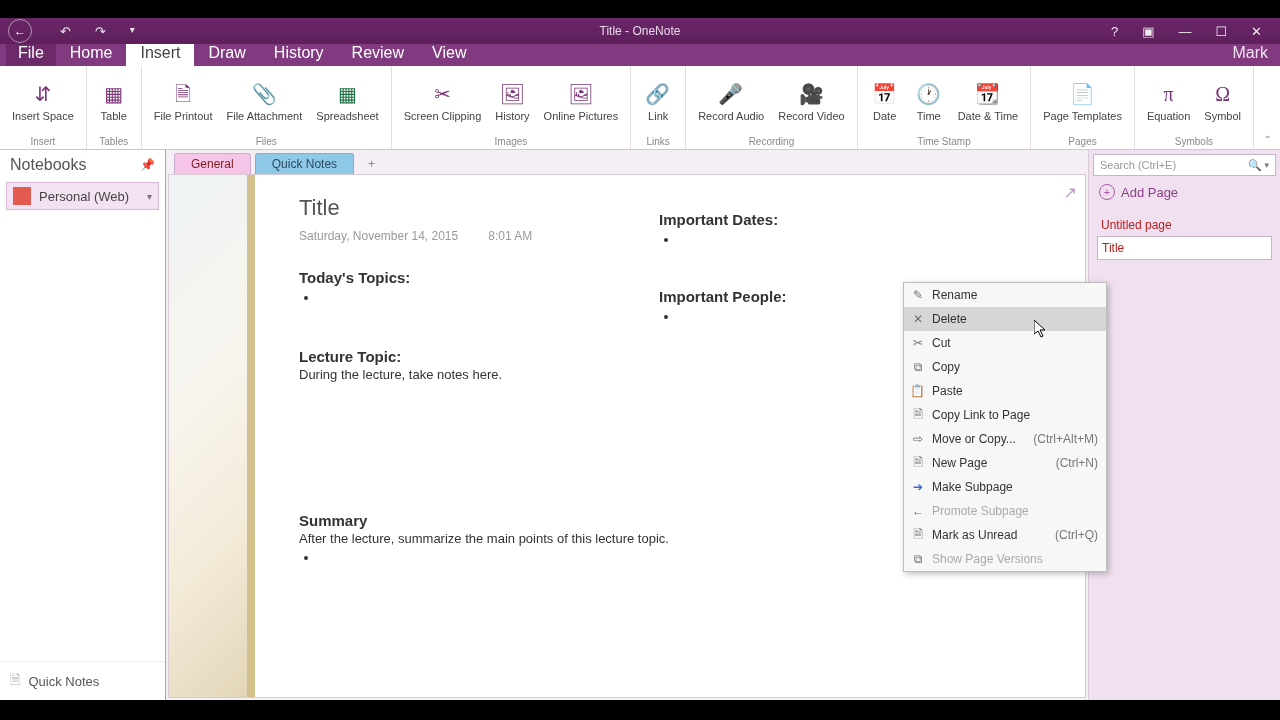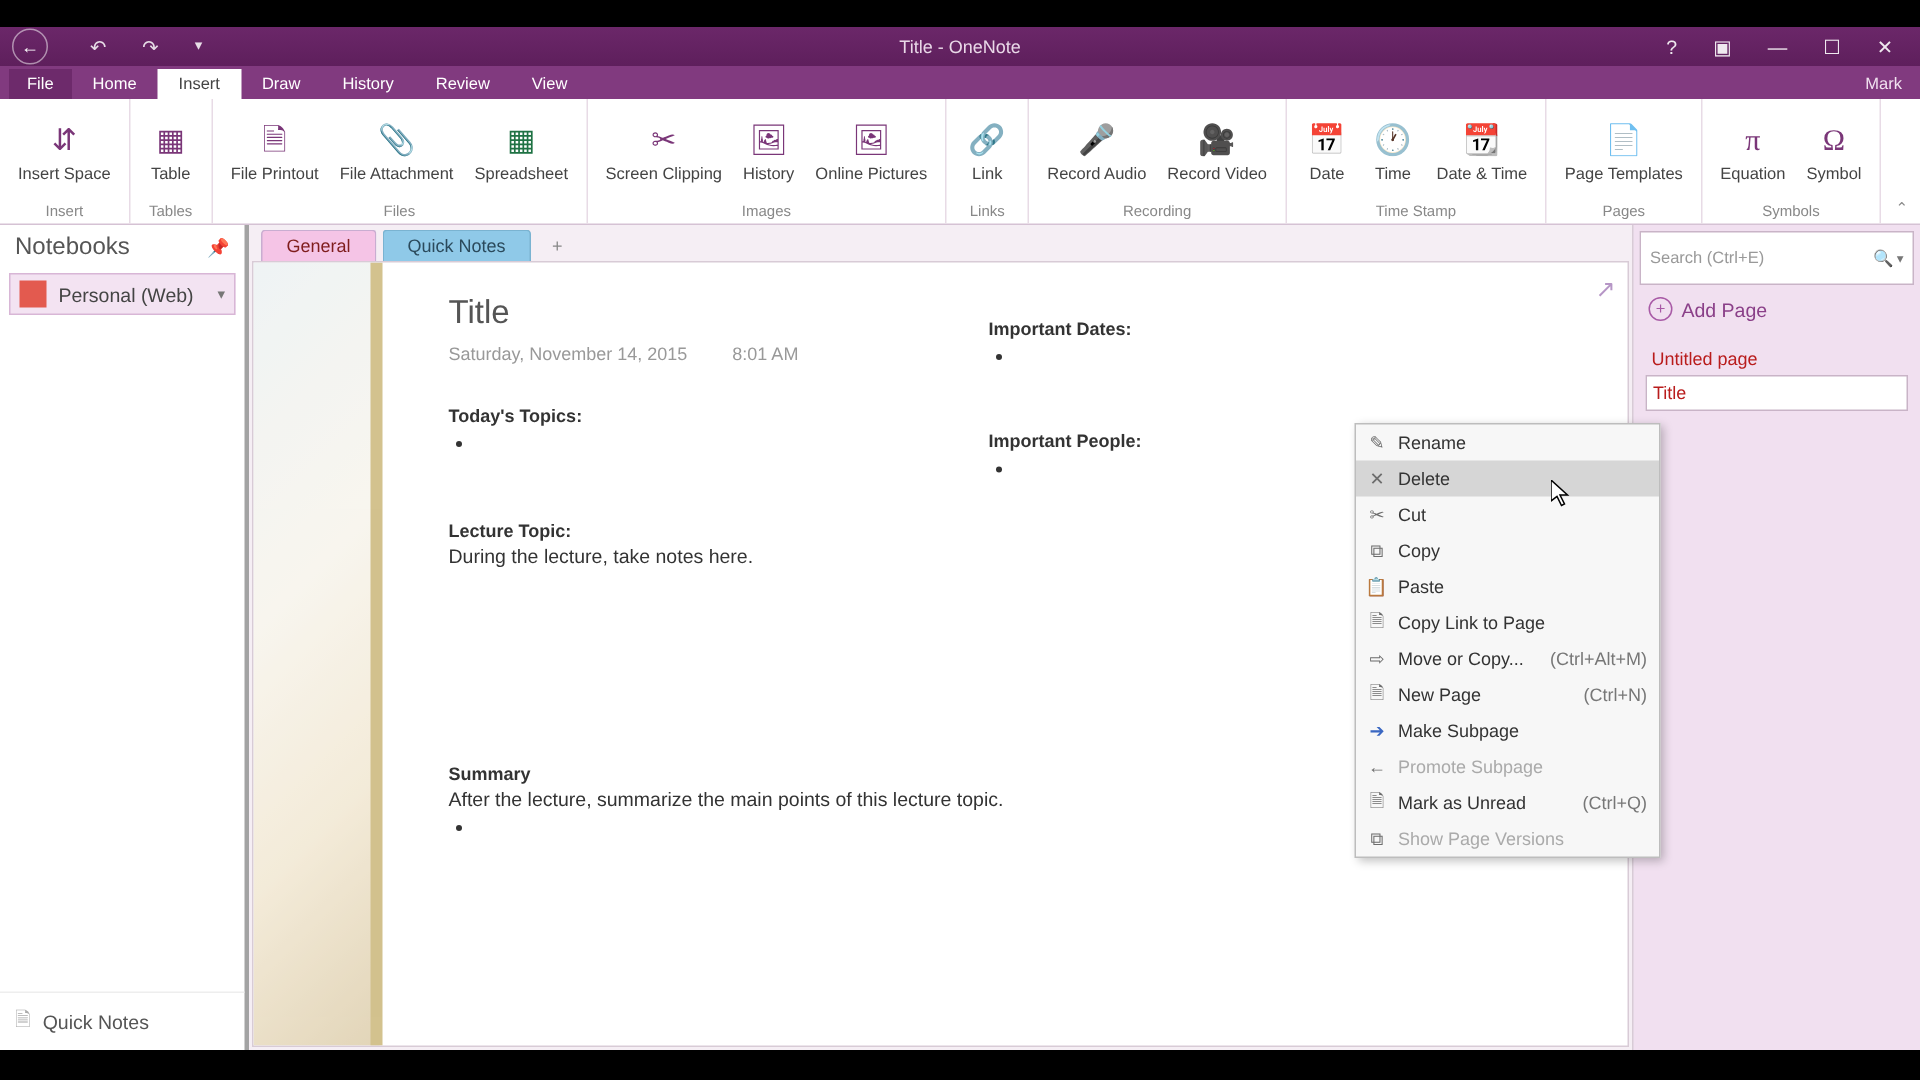--- a/index.html
+++ b/index.html
@@ -9,40 +9,40 @@
 
 .titlebar { height:26px; background:linear-gradient(to bottom,#6b2769,#5e1f5c); display:flex; align-items:center; color:#fff; font-size:12px; position:relative; }
 .titlebar .back { width:24px; height:24px; margin-left:8px; border:1px solid rgba(255,255,255,0.5); border-radius:50%; display:flex; align-items:center; justify-content:center; font-size:12px; }
 .titlebar .qat { margin-left:28px; display:flex; gap:24px; }
 .titlebar .qat span { opacity:.85; font-size:13px; }
 .titlebar .title { position:absolute; left:50%; transform:translateX(-50%); color:#e9d8e8; }
 .titlebar .winbtns { margin-left:auto; display:flex; gap:24px; padding-right:18px; }
 .titlebar .winbtns span { font-size:13px; opacity:.9; }
 
 
-.rtabs { height:22px; background:#813a7f; display:flex; align-items:flex-end; padding-left:6px; color:#fff; font-size:11px; }
+.rtabs { height:22px; background:#813a7f; display:flex; align-items:flex-end; padding-left:6px; color:#fff; font-size:16px; }
 .rtabs .file { background:#6d2a6b; padding:4px 12px; }
 .rtabs .tab { padding:4px 14px; cursor:pointer; }
 .rtabs .tab.active { background:#fff; color:#444; }
 .rtabs .user { margin-left:auto; padding:4px 12px; color:#f1e2f0; }
 
 
 .ribbon { height:84px; background:#fff; border-bottom:1px solid #d5c2d4; display:flex; font-size:11px; color:#444; position:relative; }
 .rgroup { border-right:1px solid #e8dbe6; display:flex; flex-direction:column; align-items:center; justify-content:flex-end; padding:0 6px 2px 6px; }
 .rgroup .items { display:flex; gap:2px; flex:1; align-items:center; }
 .ritem { display:flex; flex-direction:column; align-items:center; justify-content:center; padding:2px 6px; gap:2px; text-align:center; line-height:1.1; cursor:pointer; min-width:42px; }
 .ritem .ico { width:28px; height:28px; display:flex; align-items:center; justify-content:center; font-size:20px; color:#7a3678; }
 .rgroup .glabel { font-size:10px; color:#888; }
 .ribbon .collapse { position:absolute; right:8px; bottom:4px; font-size:10px; color:#888; }
 
 
 .workspace { flex:1; display:flex; background:#f5eef4; overflow:hidden; }
 
 
-.sidebar { width:166px; background:#fff; border-right:3px solid #a3a3a3; display:flex; flex-direction:column; }
+.sidebar { width:166px; background:#fff; border-right:1px solid #a3a3a3; display:flex; flex-direction:column; }
 .sidebar .hdr { display:flex; align-items:center; padding:6px 10px; font-size:16px; color:#555; }
 .sidebar .hdr .pin { margin-left:auto; font-size:12px; color:#999; }
 .nb { margin:2px 6px; background:#f3e3f2; border:1px solid #d8b6d6; display:flex; align-items:center; padding:4px 6px; font-size:13px; color:#444; }
 .nb .sw { width:18px; height:18px; background:#e35a4f; margin-right:8px; }
 .nb .dd { margin-left:auto; font-size:10px; color:#777; }
 .sidebar .bottom { margin-top:auto; display:flex; align-items:center; gap:8px; padding:8px 10px; font-size:13px; color:#555; border-top:1px solid #eee; }
 .sidebar .bottom .ico { color:#aaa; }
 
 
 .center { flex:1; display:flex; flex-direction:column; }
@@ -53,28 +53,28 @@
 .stab.plus { background:transparent; border:none; color:#888; padding:3px 10px; }
 .page { flex:1; background:#fff; border:1px solid #d8cbd6; margin:0 2px 2px 2px; position:relative; padding:24px 0 0 0; overflow:hidden; }
 .page .edge { position:absolute; left:0; top:0; bottom:0; width:84px; background:linear-gradient(135deg,#e8eef0 0%,#f6f2e8 40%,#efe3c9 70%,#d6c39a 100%); opacity:.7; }
 .page .edge::after { content:""; position:absolute; right:-2px; top:0; bottom:0; width:8px; background:#c0a85e; }
 .page .body { position:absolute; left:130px; right:20px; top:20px; font-size:13px; color:#333; }
 .page h1 { font-size:22px; color:#555; font-weight:400; margin-bottom:8px; }
 .page .meta { color:#999; font-size:12px; margin-bottom:26px; }
 .page .meta span:first-child { margin-right:30px; }
 .col2 { position:absolute; left:360px; top:0; }
 .sect { margin-bottom:42px; }
-.sect b { font-size:12px; }
+.sect b { font-size:15px; }
 .sect ul { margin:4px 0 0 20px; }
 .sect ul li { list-style:disc; height:14px; }
 .page .exp { position:absolute; right:8px; top:8px; color:#b696c6; }
 
 
 .pagespanel { width:192px; background:#f1e0f0; border-left:1px solid #d8cbd6; display:flex; flex-direction:column; }
-.search { margin:4px 4px 2px 4px; background:#fff; border:1px solid #c9b4c7; height:36px; display:flex; align-items:center; padding:0 6px; font-size:11px; color:#999; }
+.search { margin:4px 4px 2px 4px; background:#fff; border:1px solid #c9b4c7; height:22px; display:flex; align-items:center; padding:0 6px; font-size:11px; color:#999; }
 .search .mag { margin-left:auto; color:#888; }
 .addpage { display:flex; align-items:center; gap:6px; padding:6px 10px; color:#8a3f88; font-size:13px; }
 .addpage .plus { width:16px; height:16px; border:1.5px solid #a85aa6; border-radius:50%; display:flex; align-items:center; justify-content:center; font-size:11px; color:#a85aa6; }
 .plist { padding:8px 8px; font-size:12px; color:#b91c1c; }
 .plist .pitem { padding:4px 4px; }
 .plist .pitem.sel { background:#fff; border:1px solid #c9b4c7; }
 
 
 .ctxmenu { position:absolute; left:903px; top:282px; width:204px; background:#f7f7f7; border:1px solid #bdbdbd; box-shadow:2px 2px 6px rgba(0,0,0,0.25); font-size:12px; color:#333; }
 .ctxmenu .row { display:flex; align-items:center; height:24px; padding:0 8px 0 4px; }

